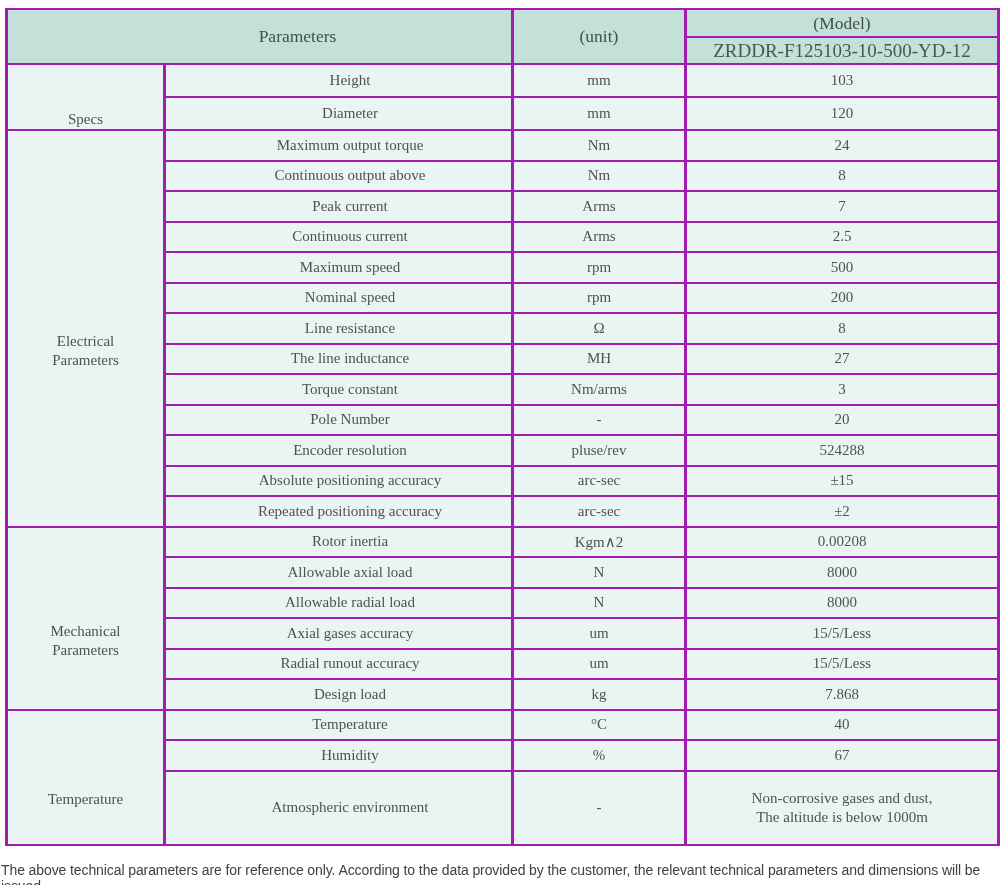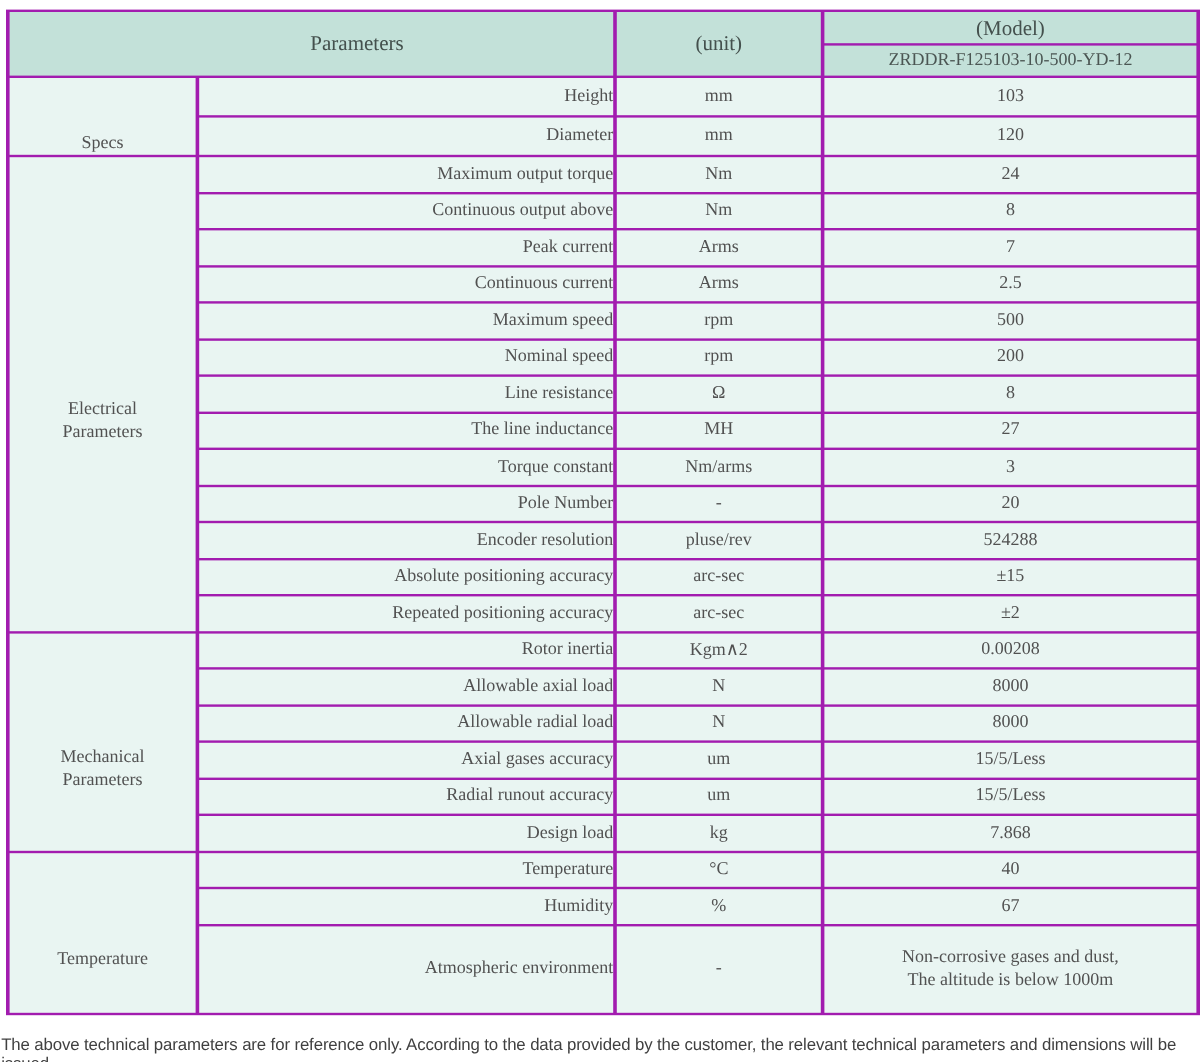--- a/index.html
+++ b/index.html
@@ -38,31 +38,31 @@
     color: #44504d;
     font-size: 17.5px;
   }
   thead tr.hdr-row-1 th { height: 26px; }
   thead tr.hdr-row-2 th { height: 25px; }
   th.hdr-parameters {
     
     padding-left: 76px;
   }
   th.hdr-model-number {
-    font-size: 15px;
+    font-size: 19px;
     color: #4b5653;
   }
   
   tbody td {
     background: #e9f5f2;
     font-size: 15px;
     height: 28.5px;
   }
   tbody td.name-cell {
-    text-align: right;
+    text-align: center;
     padding-left: 23px;
   }
   tbody td.group-cell {
     text-align: center;
   }
   .group-label {
     display: inline-block;
     max-width: 112px;
     line-height: 19px;
     margin-top: 45px;

